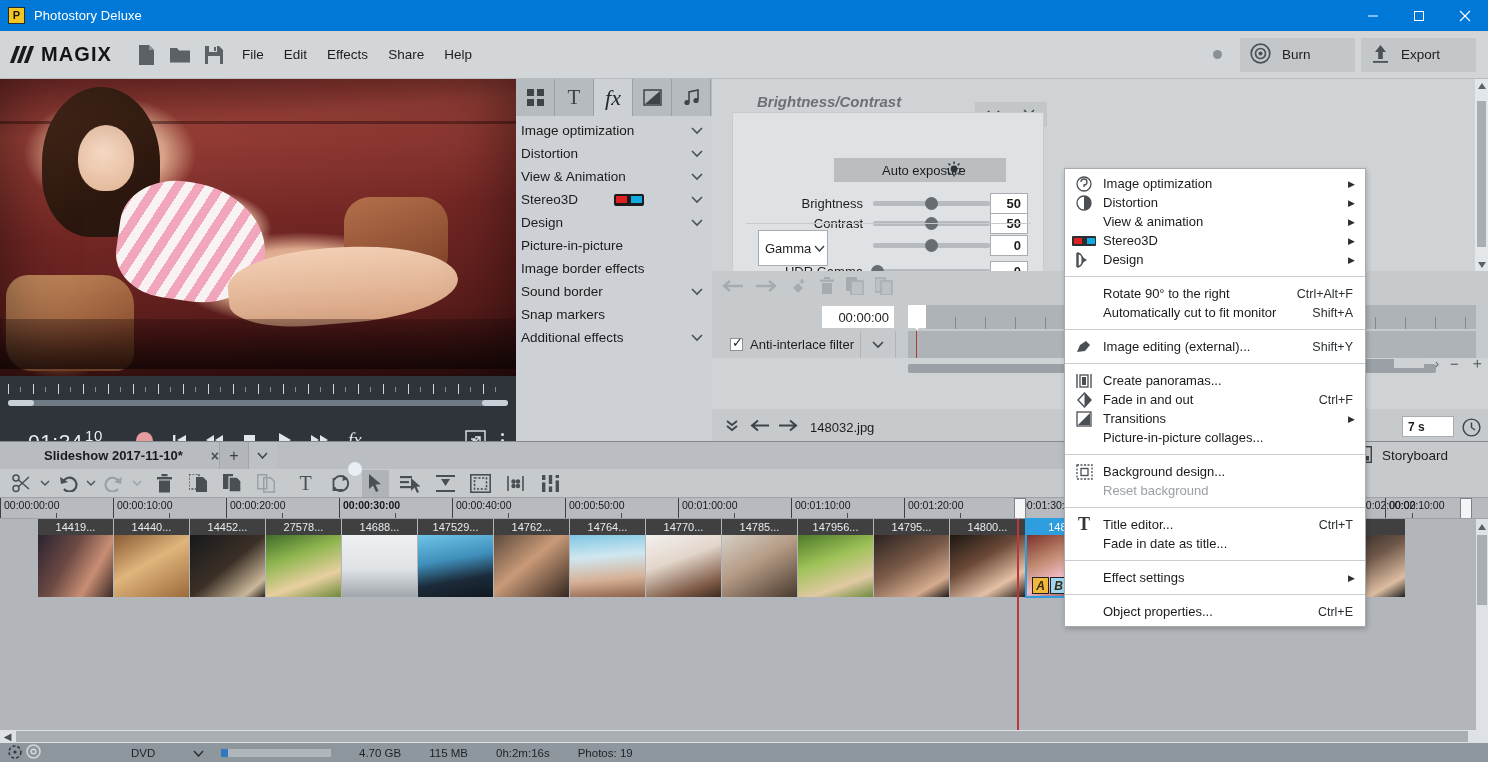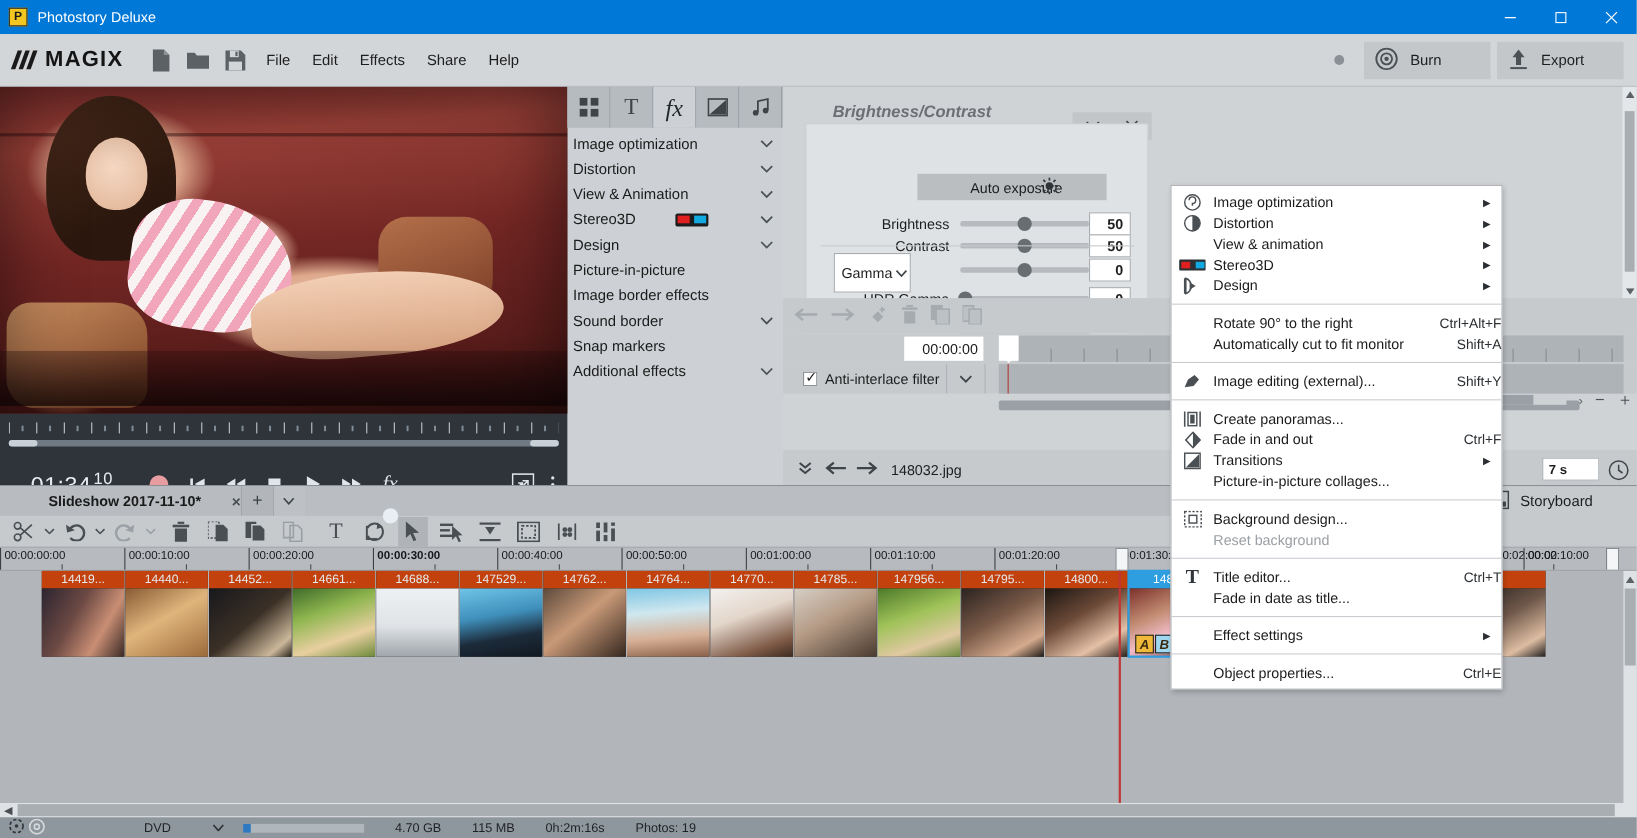--- a/index.html
+++ b/index.html
@@ -361,21 +361,21 @@
   .tlruler .minor { position:absolute; bottom:0; width:1px; height:5px; background:#4a4e52; }
 
   
   .tltrack {
     position: absolute; left: 0; top: 519px; width: 1476px; height: 211px;
     background: #b2b6ba;
   }
   .clips { position: absolute; left: 38px; top: 0; display: flex; }
   .clip { width: 75px; height: 78px; margin-right: 1px; position: relative; background: #1e1e1e; }
   .clip .cap {
-    height: 16px; background: #c2410c; color: #e6ebef; font-size: 11px;
+    height: 16px; background: #404040; color: #e6ebef; font-size: 11px;
     display: flex; align-items: center; justify-content: center;
   }
   .clip.sel .cap { background: #2f9ee0; color: #fff; }
   .clip.sel { outline: 2px solid #2f9ee0; outline-offset: -1px; }
   .clip .pic { height: 62px; width: 100%; }
   .clip .abbadge {
     position: absolute; left: 6px; bottom: 3px; display: flex; gap: 1px;
   }
   .clip .abbadge i {
     width: 17px; height: 17px; display: flex; align-items: center; justify-content: center;
@@ -417,21 +417,21 @@
     box-shadow: 1px 2px 5px rgba(0,0,0,.22);
     padding: 3px 0;
   }
   .ctx-item {
     height: 17px; display: flex; align-items: center; position: relative;
     font-size: 13px; color: #1b1b1b; padding-left: 0;
   }
   .ctx-item.tall { height: 19px; }
   .ctx-ico { width: 38px; display: flex; align-items: center; justify-content: center; }
   .ctx-lbl { flex: 1; }
-  .ctx-sc { font-size: 12.5px; color: #2b2f33; }
+  .ctx-sc { font-size: 12.5px; color: #2b2f33; padding-right: 12px; }
   .ctx-arrow { position: absolute; right: 10px; font-size: 9px; color: #2b2f33; }
   .ctx-item.disabled .ctx-lbl { color: #9aa0a5; }
   .ctx-sep { height: 1px; background: #c9cdd1; margin: 5px 0; }
   .ctx-group { padding: 2px 0; }
 </style>
 </head>
 <body>
 
 <div id="app">
 
@@ -1215,21 +1215,21 @@
       </div>
       <div class="clip">
         <div class="cap">14440...</div>
         <div class="pic" style="background:linear-gradient(150deg,#8a5b34 0%,#e0b57c 45%,#9c6a3a 100%);"></div>
       </div>
       <div class="clip">
         <div class="cap">14452...</div>
         <div class="pic" style="background:linear-gradient(140deg,#17181c 0%,#3b3026 50%,#cbb79a 85%,#2a241c 100%);"></div>
       </div>
       <div class="clip">
-        <div class="cap">14661...</div>
+        <div class="cap">27578...</div>
         <div class="pic" style="background:linear-gradient(160deg,#3f6b2a 0%,#8fb64f 35%,#e8cfa0 70%,#6d8a3a 100%);"></div>
       </div>
       <div class="clip">
         <div class="cap">14688...</div>
         <div class="pic" style="background:linear-gradient(180deg,#eef1f4 0%,#dfe3e6 55%,#a0a5ab 100%);"></div>
       </div>
       <div class="clip">
         <div class="cap">147529...</div>
         <div class="pic" style="background:linear-gradient(170deg,#6fc4e8 0%,#3f8fbb 40%,#1c2b3a 70%,#101820 100%);"></div>
       </div>

